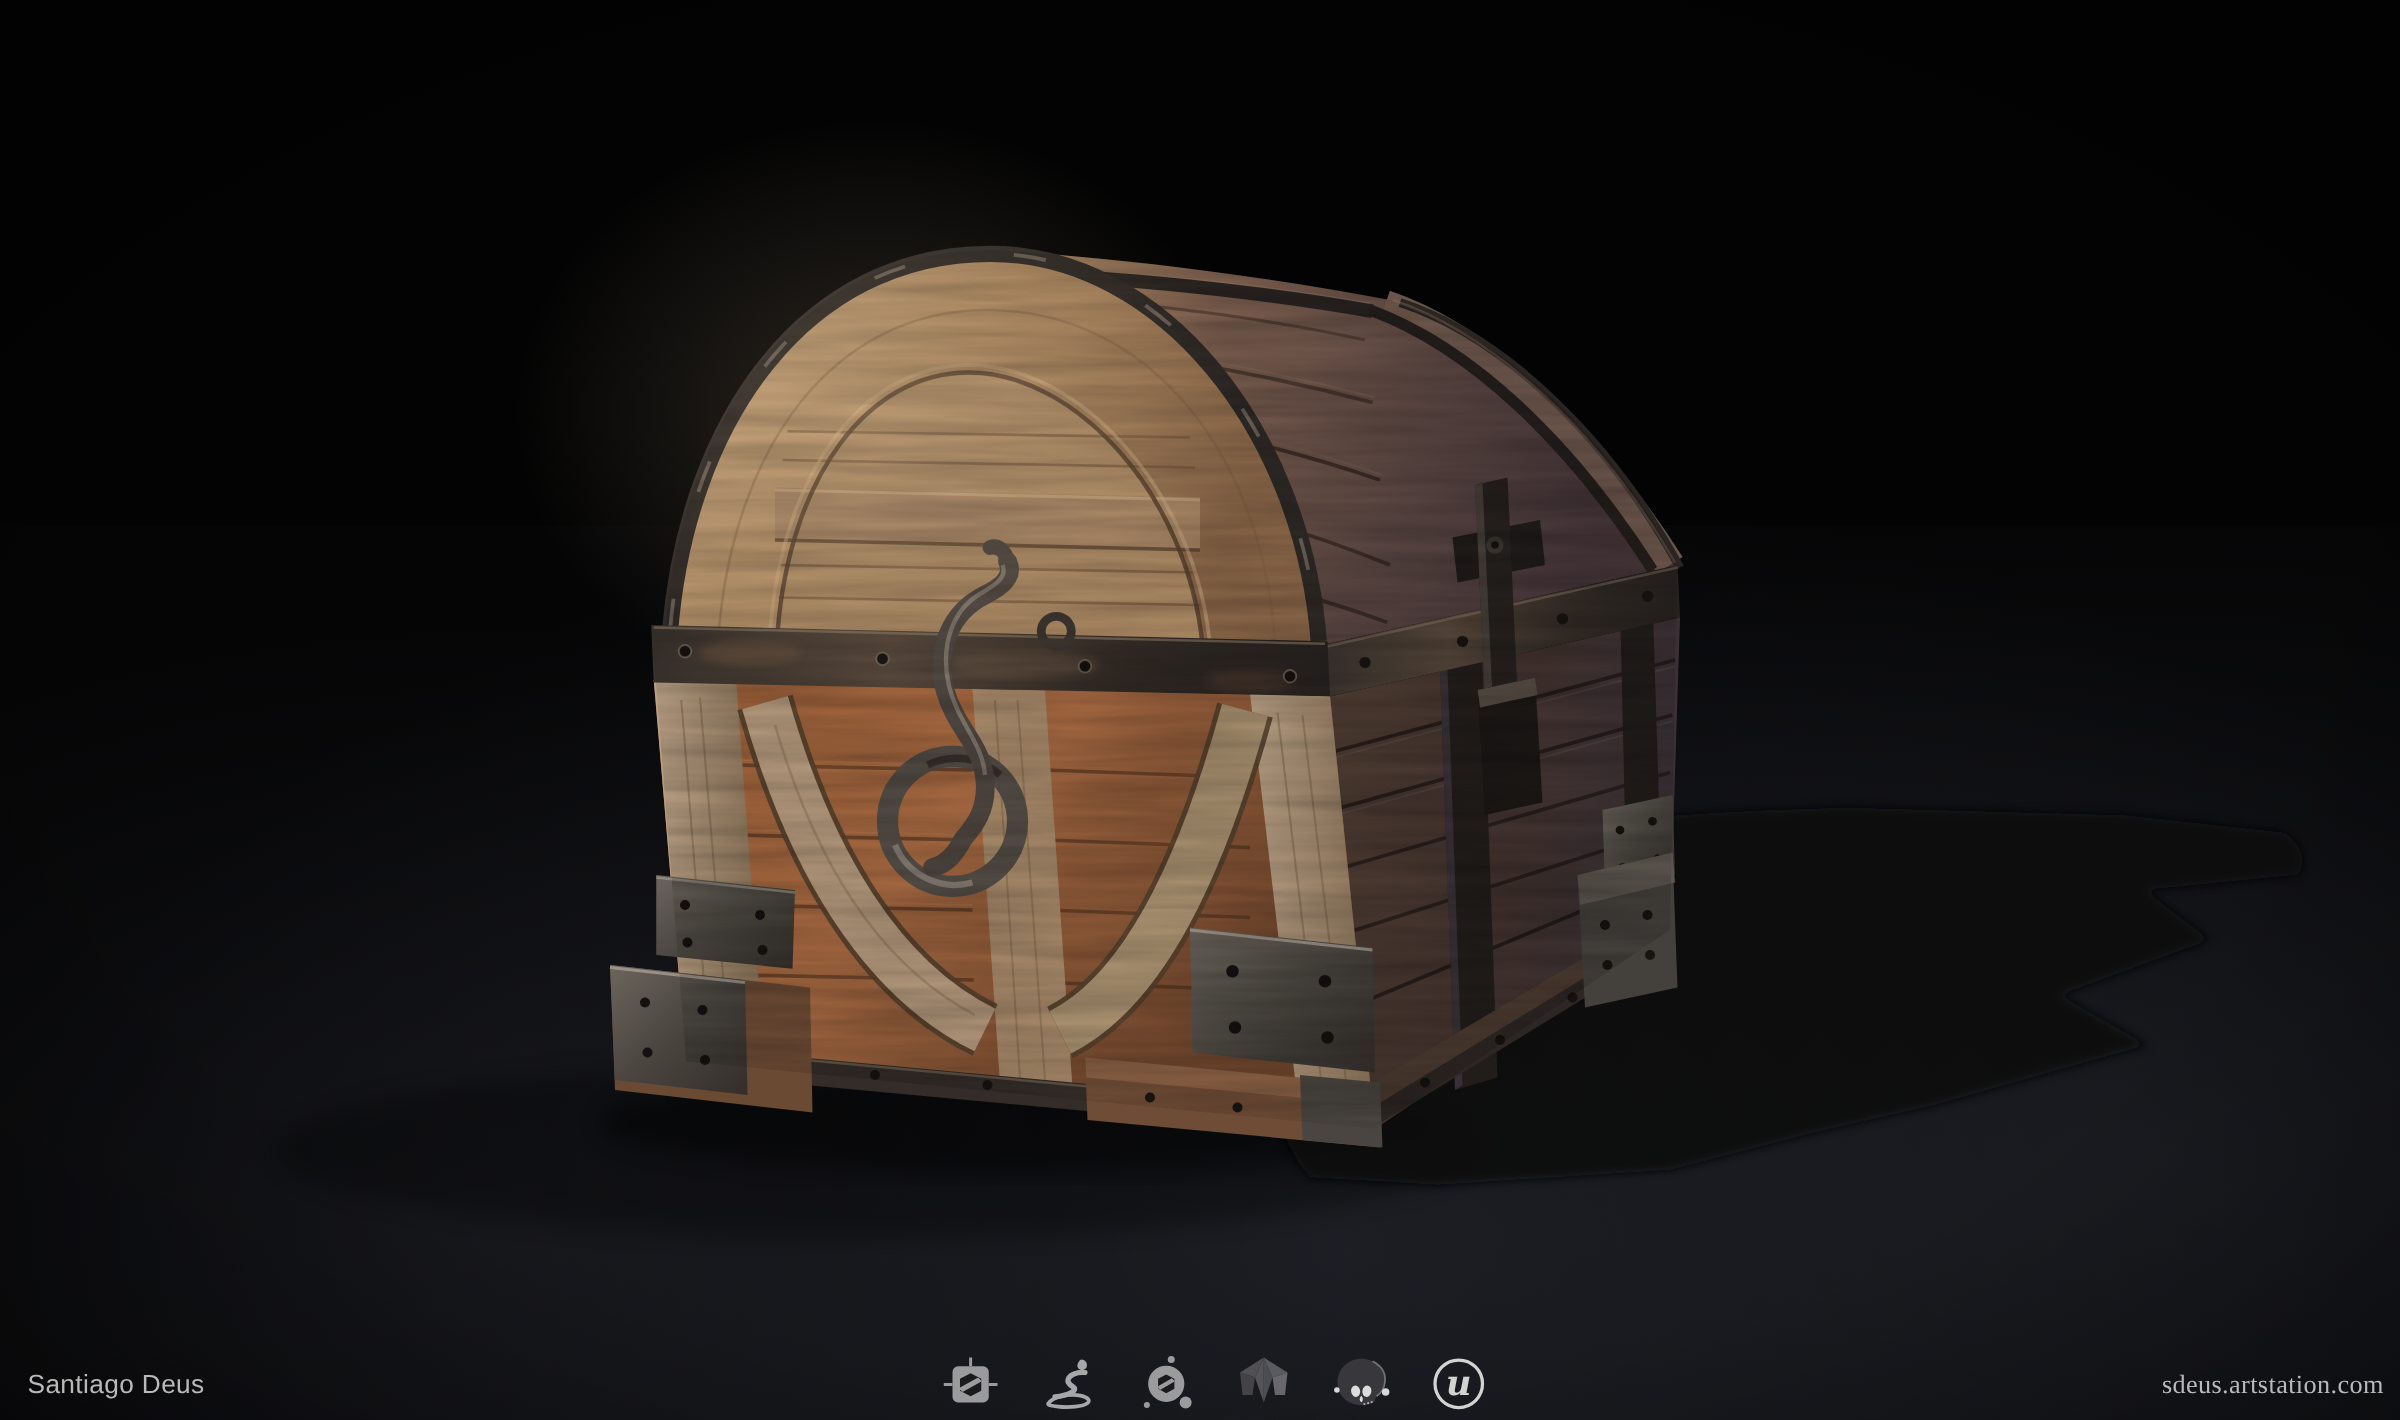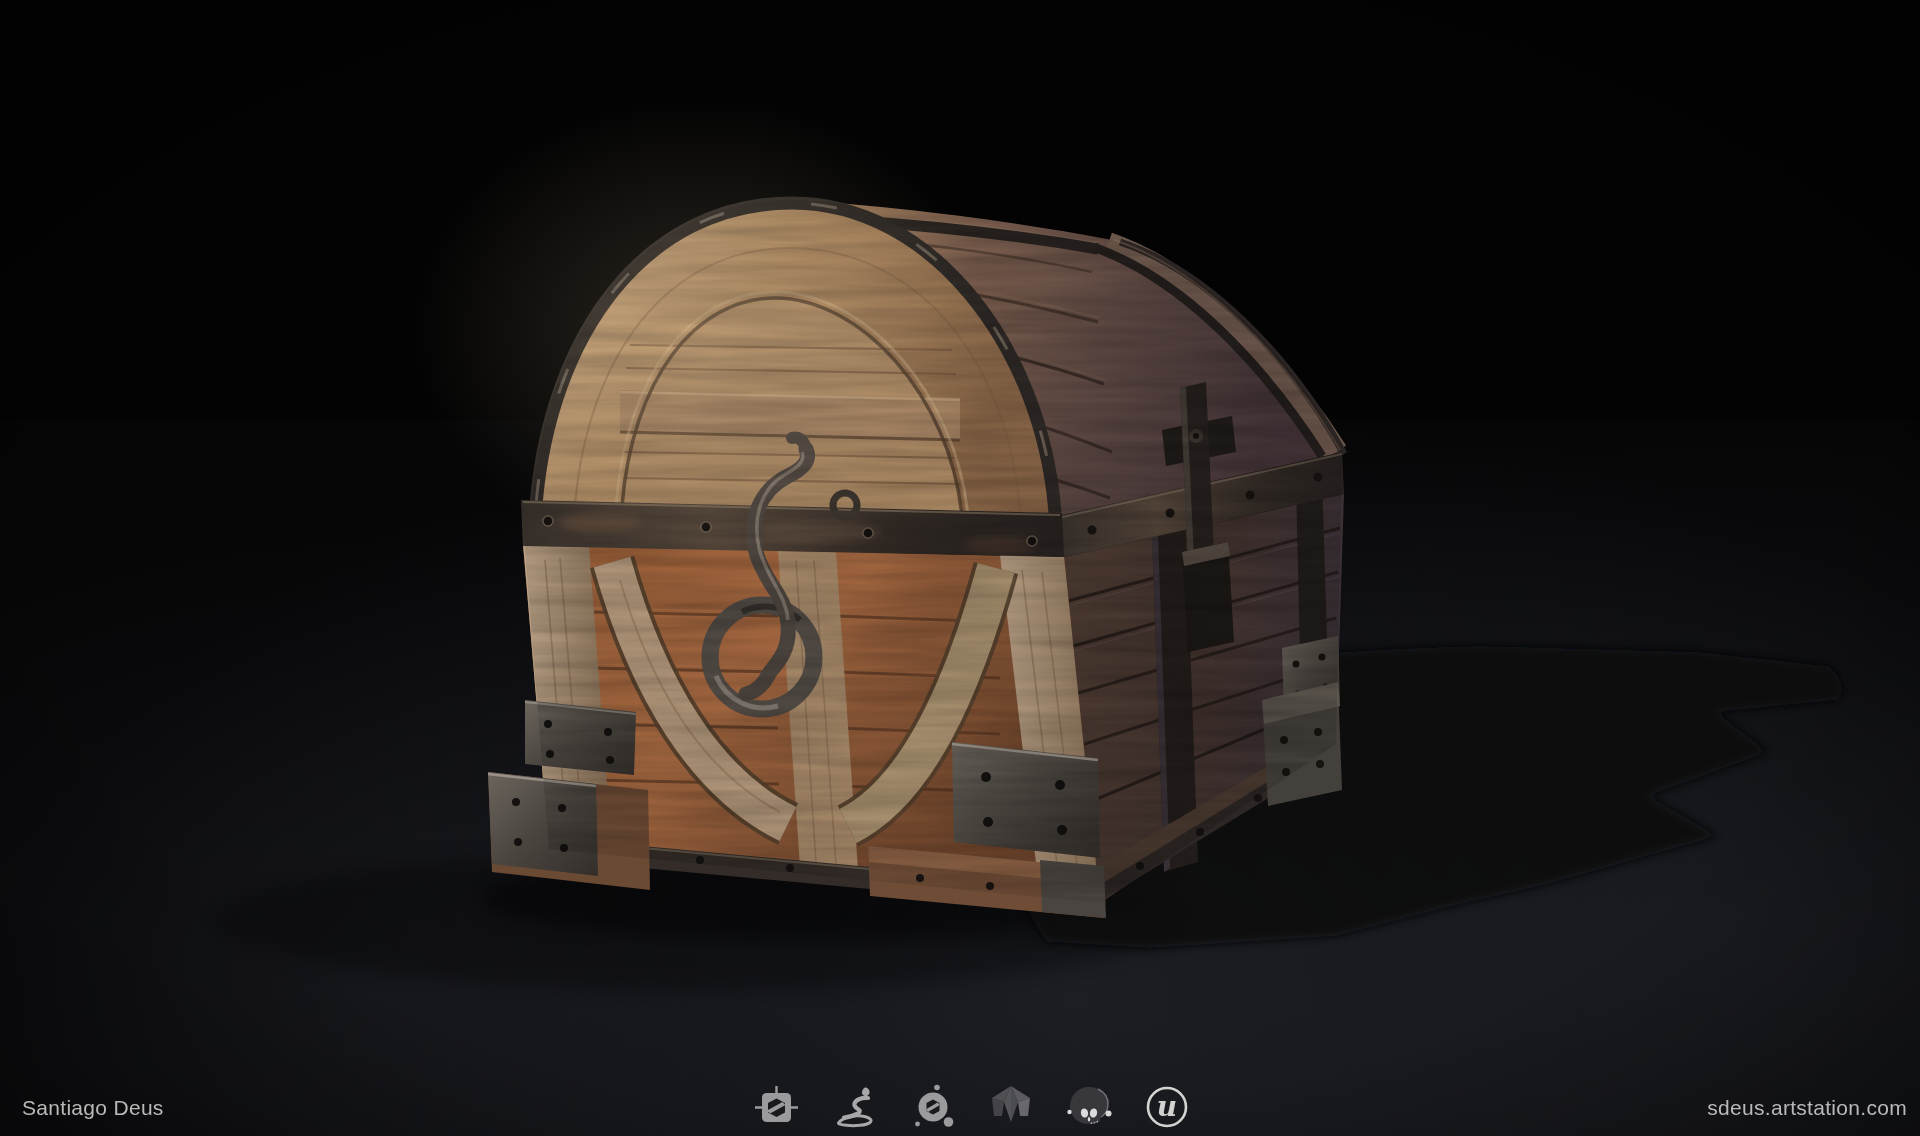--- a/index.html
+++ b/index.html
@@ -1,20 +1,20 @@
 <!DOCTYPE html>
 <html><head>
 <meta charset="utf-8">
 <style>
   html,body{margin:0;padding:0;width:1920px;height:1136px;background:#050506;overflow:hidden;}
   .stage{position:relative;width:1920px;height:1136px;font-family:"Liberation Sans",sans-serif;padding-left:23px;}
   .scene{position:absolute;inset:0;display:block;}
   .credit{position:absolute;bottom:16px;color:#b9b9b9;font-size:21px;letter-spacing:.3px;}
   .credit.left{left:22px;}
-  .credit.right{right:36px;}
+  .credit.right{right:36px;font-family:Liberation Serif, serif;}
   .icon-row{position:absolute;left:0;right:0;bottom:2px;height:54px;display:flex;
             align-items:center;justify-content:center;gap:30px;}
   .icon-row .ico{width:48px;height:48px;display:flex;align-items:center;justify-content:center;opacity:.92;}
   .icon-row svg{display:block;}
 </style>
 </head>
 <body>
 
 <div class="stage">
 

